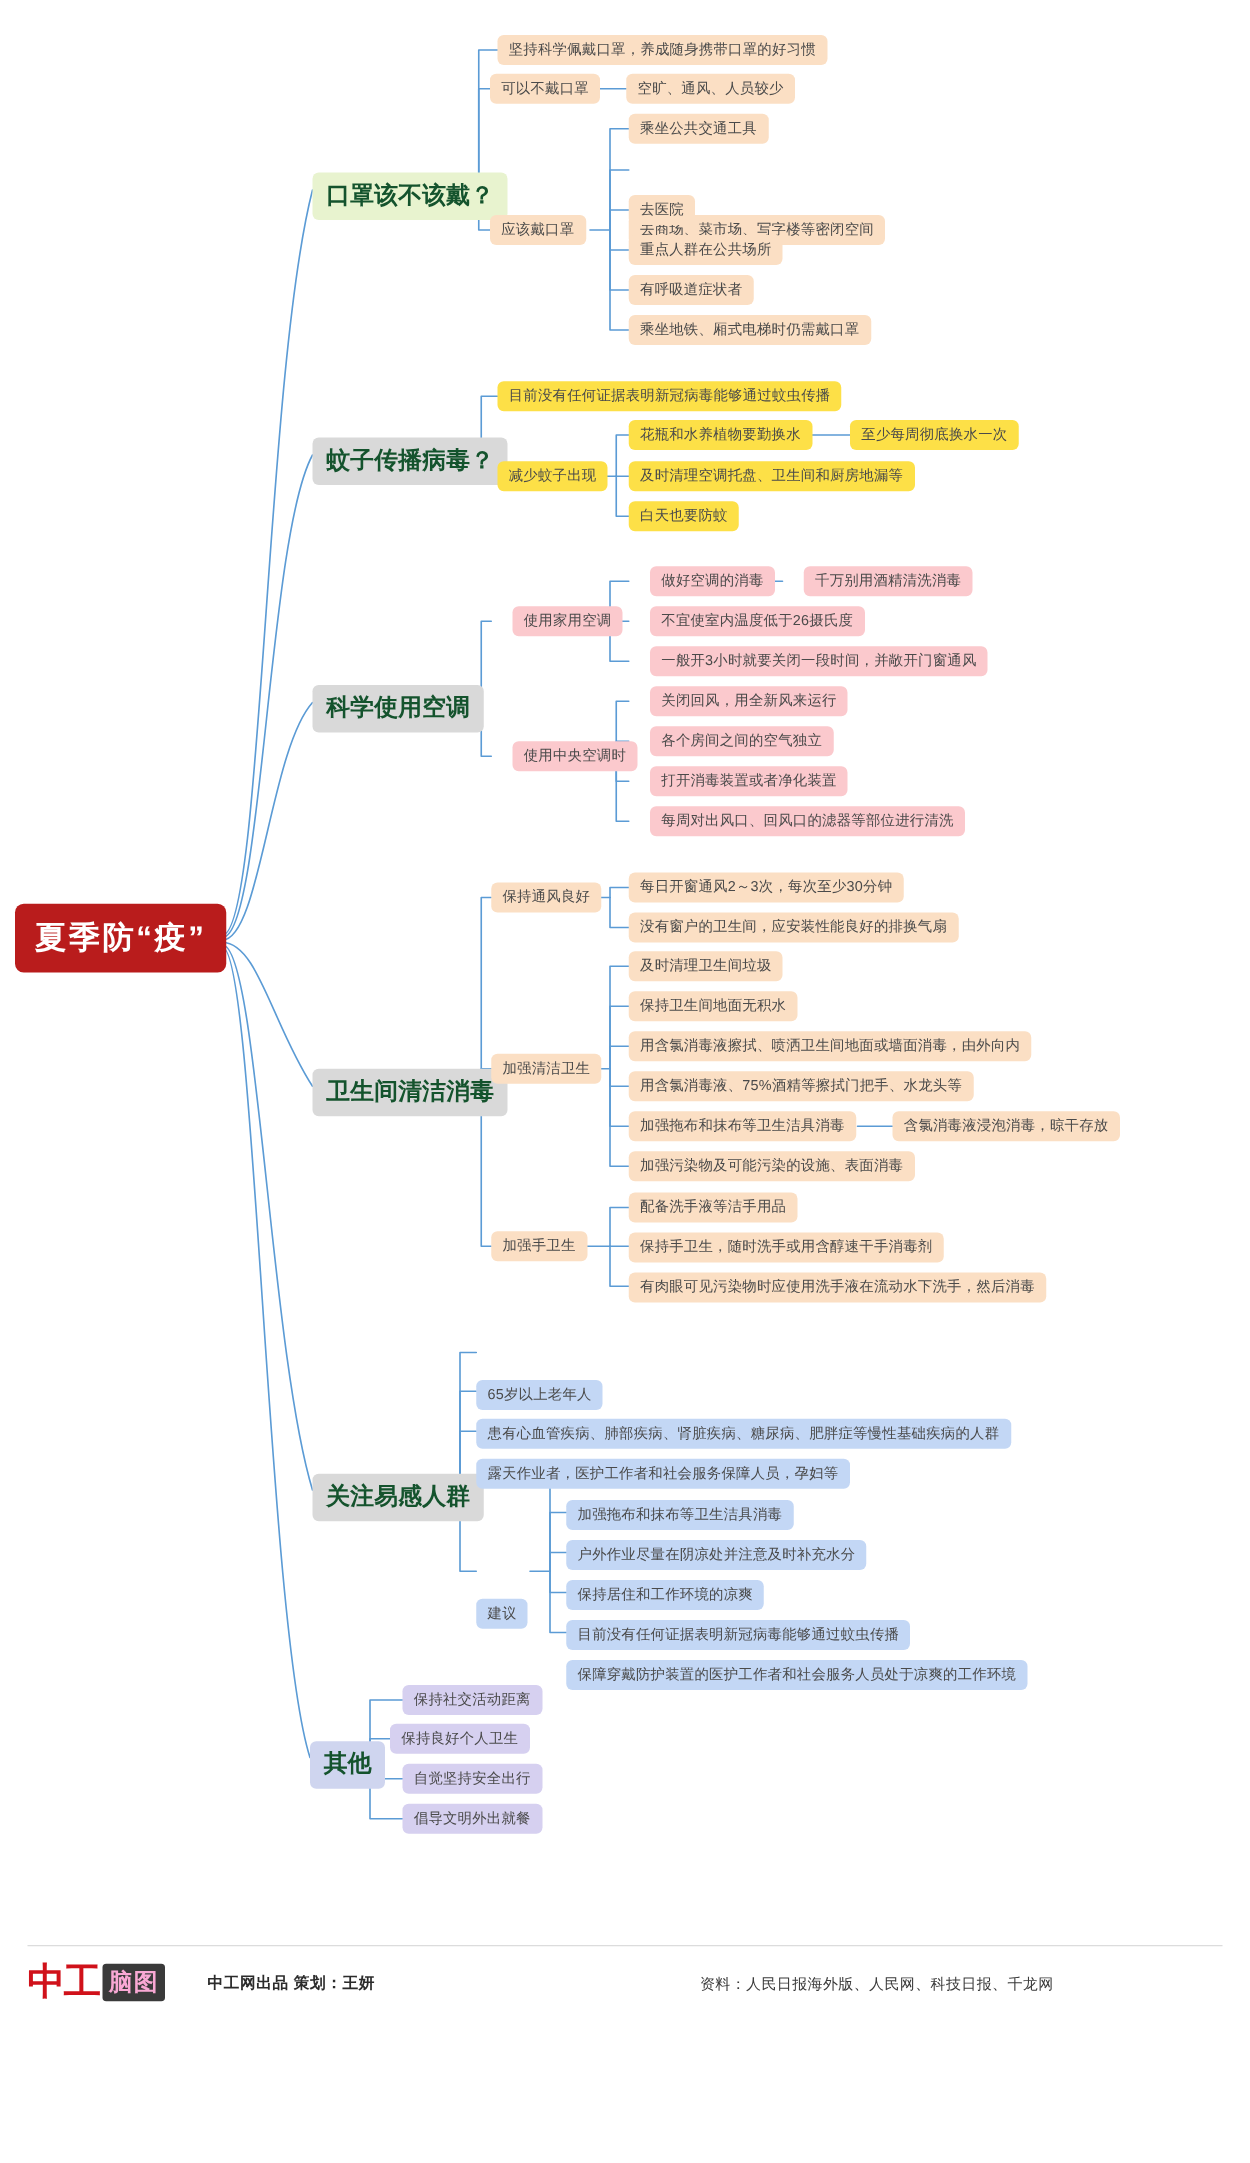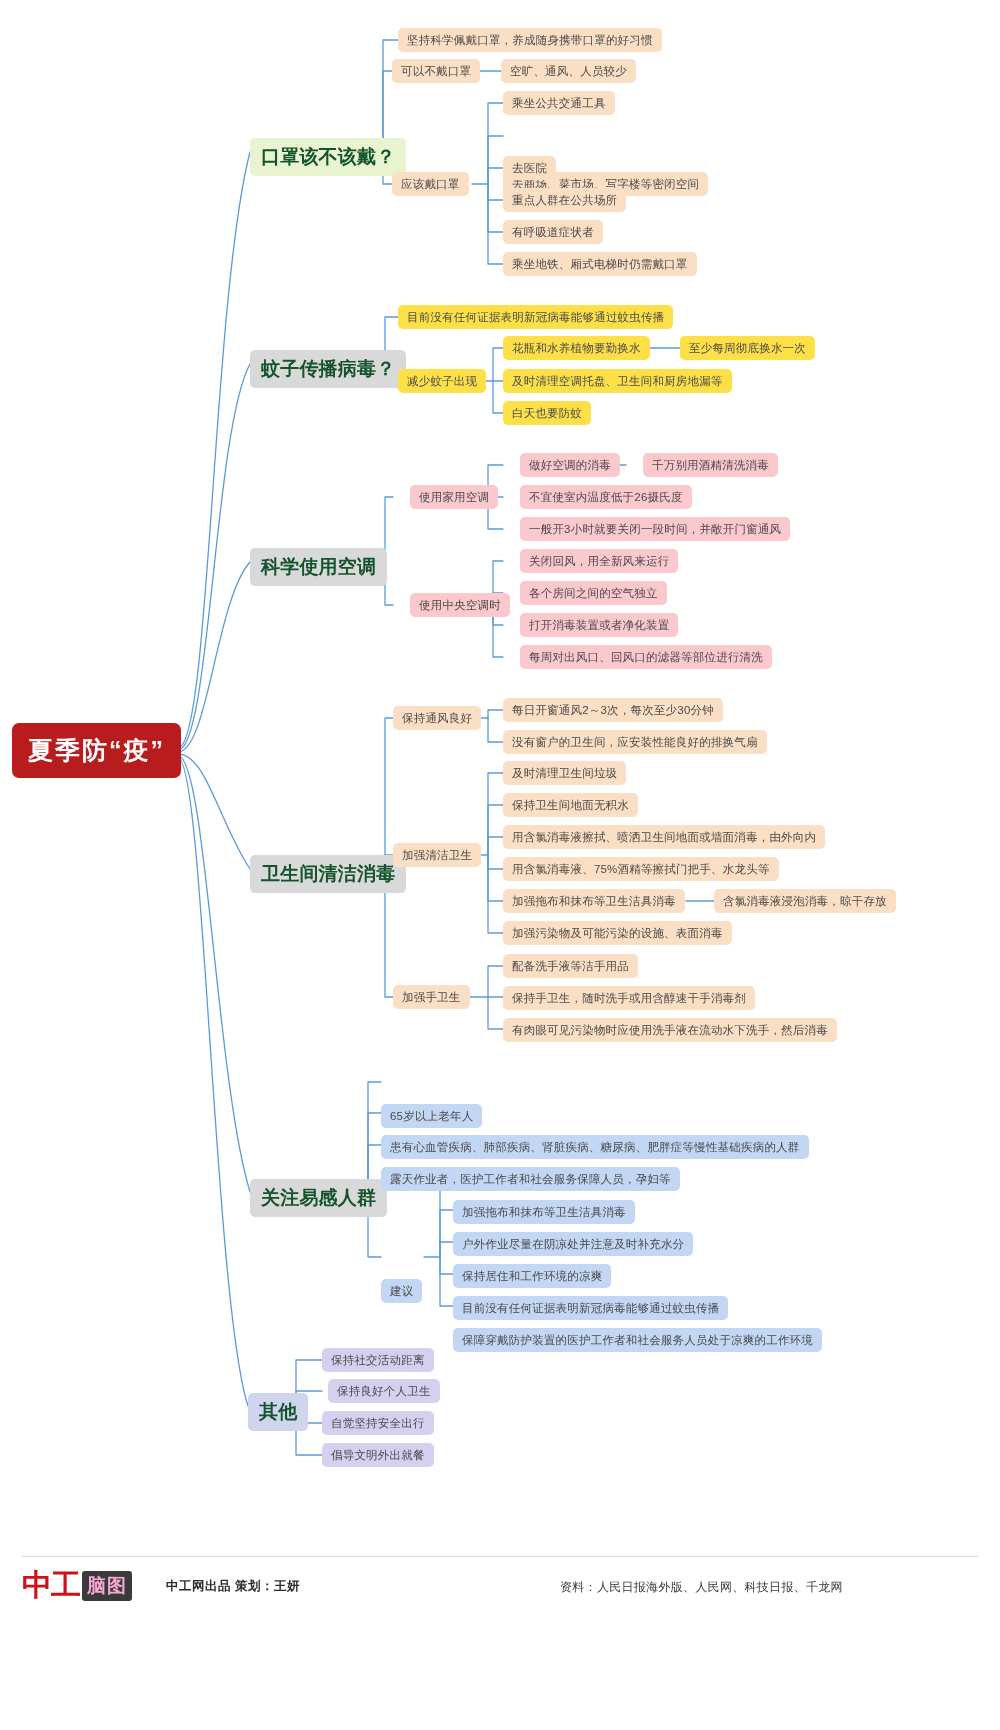--- a/index.html
+++ b/index.html
@@ -261,21 +261,21 @@
   <div class="node c-blue" style="left:381px; top:1245px;">建议</div>
   <div class="node c-blue" style="left:453px; top:1166px;">加强拖布和抹布等卫生洁具消毒</div>
   <div class="node c-blue" style="left:453px; top:1198px;">户外作业尽量在阴凉处并注意及时补充水分</div>
   <div class="node c-blue" style="left:453px; top:1230px;">保持居住和工作环境的凉爽</div>
   <div class="node c-blue" style="left:453px; top:1262px;">目前没有任何证据表明新冠病毒能够通过蚊虫传播</div>
   <div class="node c-blue" style="left:453px; top:1294px;">保障穿戴防护装置的医护工作者和社会服务人员处于凉爽的工作环境</div>
 
   <div class="node lvl1 purple" style="left:248px; top:1393px;">其他</div>
 
   <div class="node c-purple" style="left:322px; top:1348px;">保持社交活动距离</div>
-  <div class="node c-purple" style="left:328px; top:1379px;">保持良好个人卫生</div>
+  <div class="node c-purple" style="left:312px; top:1379px;">保持良好个人卫生</div>
   <div class="node c-purple" style="left:322px; top:1411px;">自觉坚持安全出行</div>
   <div class="node c-purple" style="left:322px; top:1443px;">倡导文明外出就餐</div>
 
   <div class="footer-rule" style="top:1556px;"></div>
 
   <div class="logo" style="left:22px; top:1565px;">
     <span class="logo-zg">中工</span>
     <span class="logo-nt">脑图</span>
   </div>
 

